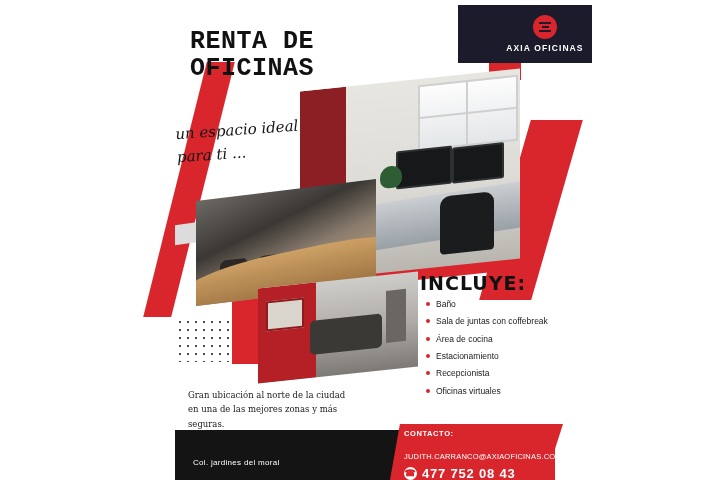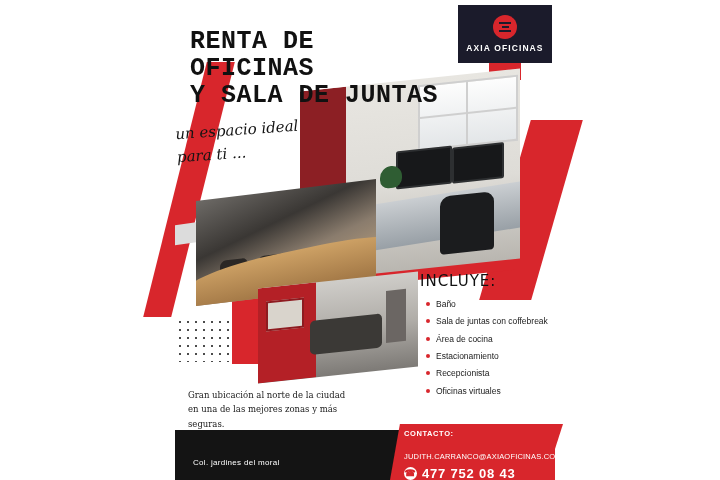--- a/index.html
+++ b/index.html
@@ -215,20 +215,21 @@
     left: 458px;
     top: 5px;
     width: 94px;
     height: 58px;
     background: #1b1b2b;
     display: flex;
     flex-direction: column;
     align-items: center;
     justify-content: center;
     gap: 4px;
+    padding-left: 40px;
   }
   .logo-mark {
     width: 24px;
     height: 24px;
     border-radius: 50%;
     background: #d8262c;
     display: flex;
     flex-direction: column;
     align-items: center;
     justify-content: center;
@@ -275,22 +276,22 @@
     line-height: 1.5;
     transform: rotate(-4deg);
   }
 
   
   .includes-title {
     position: absolute;
     left: 420px;
     top: 272px;
     font-family: "DejaVu Sans", sans-serif;
-    font-weight: normal;
-    font-size: 15px;
+    font-weight: bold;
+    font-size: 19px;
     letter-spacing: 1px;
     color: #111;
   }
   .includes-list {
     position: absolute;
     left: 426px;
     top: 298px;
     width: 160px;
     margin: 0;
     padding: 0;
@@ -438,21 +439,20 @@
     <div class="logo-mark">
       <i></i>
         <i class="short"></i>
         <i></i>
     </div>
     <div class="logo-text">AXIA OFICINAS</div>
   </div>
 
   <div class="headline">
     <span>RENTA DE OFICINAS</span>
-    <span class="l2">Y SALA DE JUNTAS</span>
   </div>
 
   <div class="script">
     <div>un espacio ideal</div>
     <div>para ti ...</div>
   </div>
 
   <div class="includes-title">INCLUYE:</div>
   <ul class="includes-list">
     <li>Baño</li>

